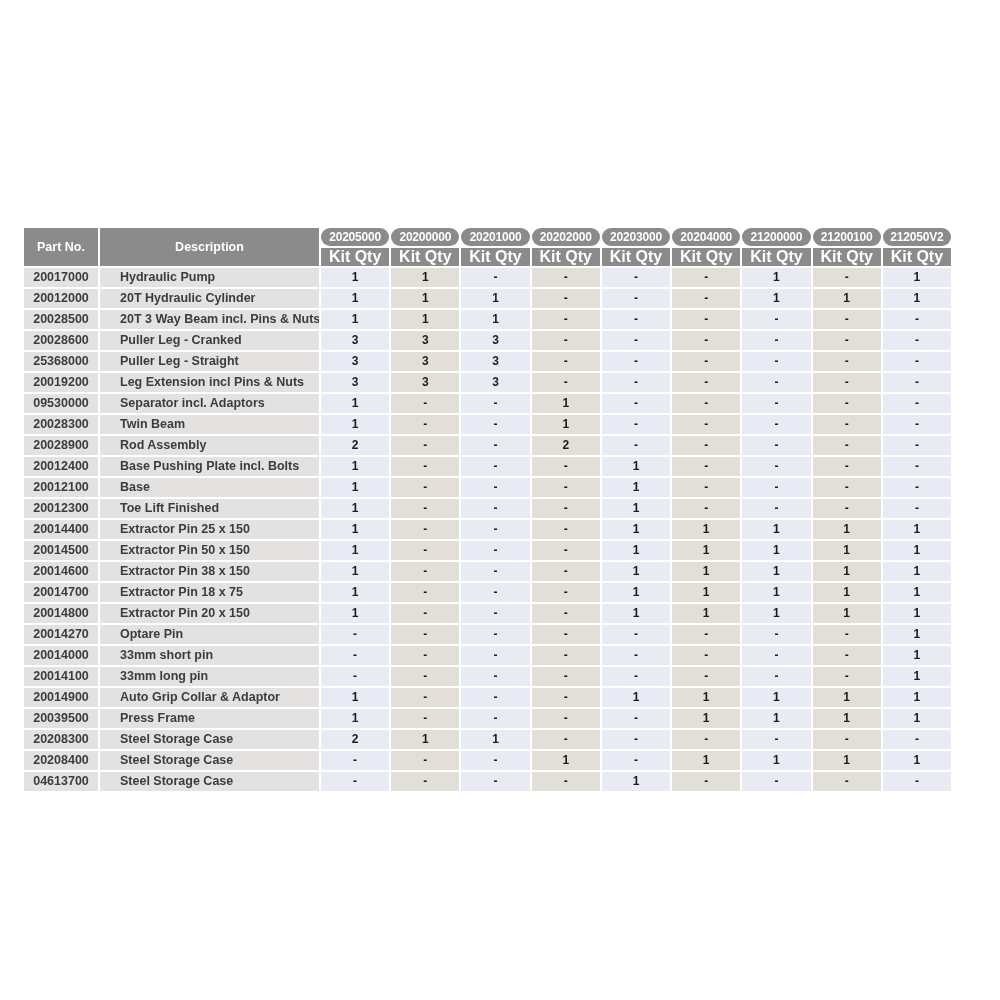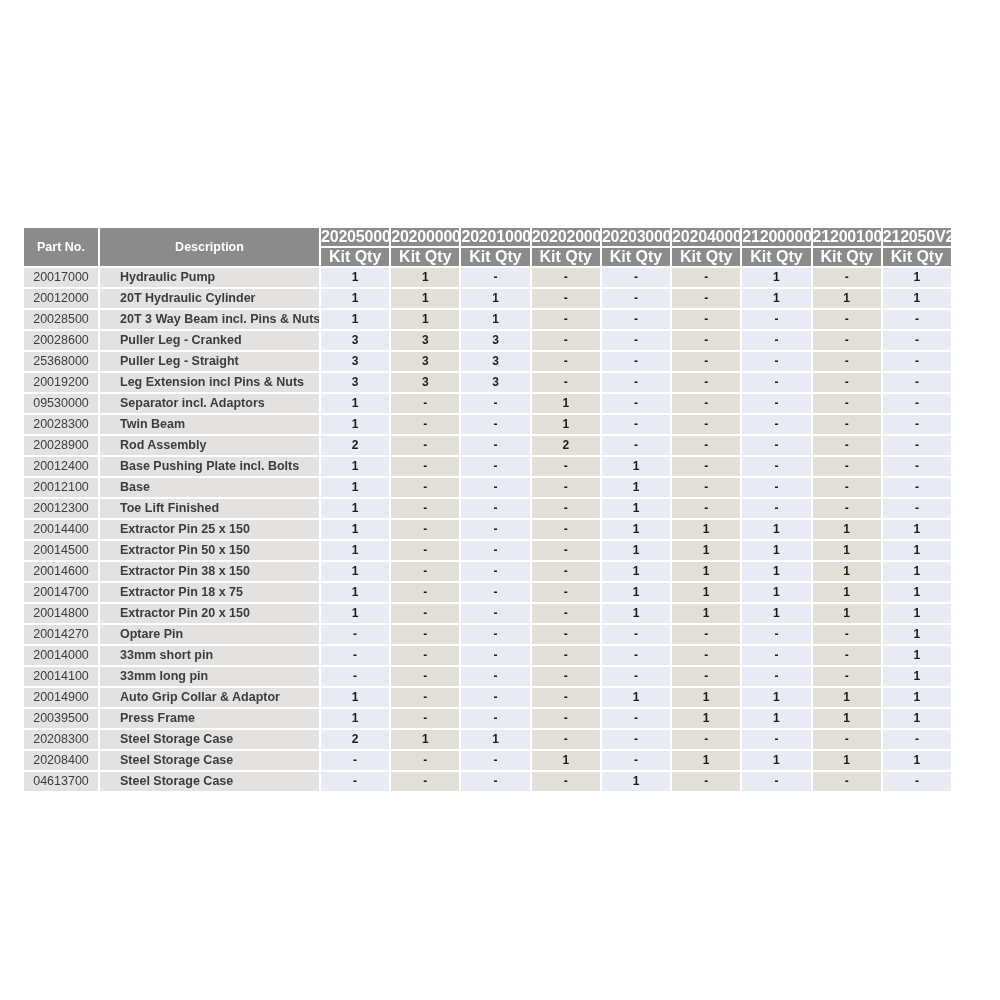--- a/index.html
+++ b/index.html
@@ -31,35 +31,35 @@
     color: var(--header-text, #ffffff);
     font-weight: bold;
     font-size: 12.5px;
     height: 18px;
     line-height: 18px;
     padding: 0;
     text-align: center;
     white-space: nowrap;
     overflow: hidden;
   }
-  th.kit-no { font-size: 16px; letter-spacing: -0.2px; }
+  th.kit-no { font-size: 12px; letter-spacing: -0.2px; border-radius: 9px; }
   th.kit-qty { font-size: 16px; margin-top: 25px; }
 
   td {
     height: 19px;
     line-height: 19px;
     padding: 0;
     font-size: 12.5px;
     white-space: nowrap;
     overflow: hidden;
   }
   td.part-cell {
     background: var(--label-cell-bg, #e3e2e0);
     color: var(--label-text, #3c3c3c);
-    font-weight: normal;
+    font-weight: bold;
     text-align: center;
   }
   td.desc-cell {
     background: var(--label-cell-bg, #e3e2e0);
     color: var(--label-text, #3c3c3c);
     font-weight: 600;
     text-align: left;
     padding-left: 20px;
   }
   td.qty-cell {

